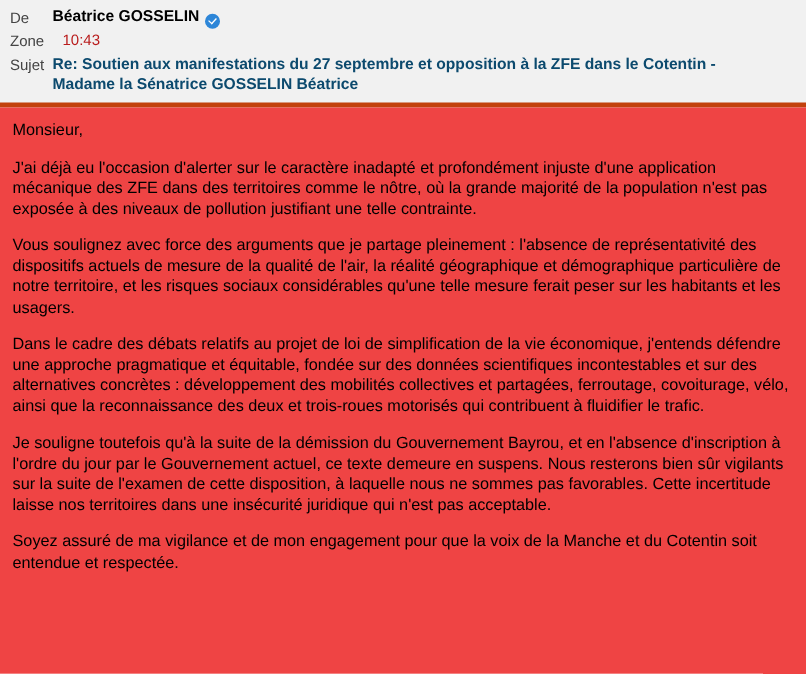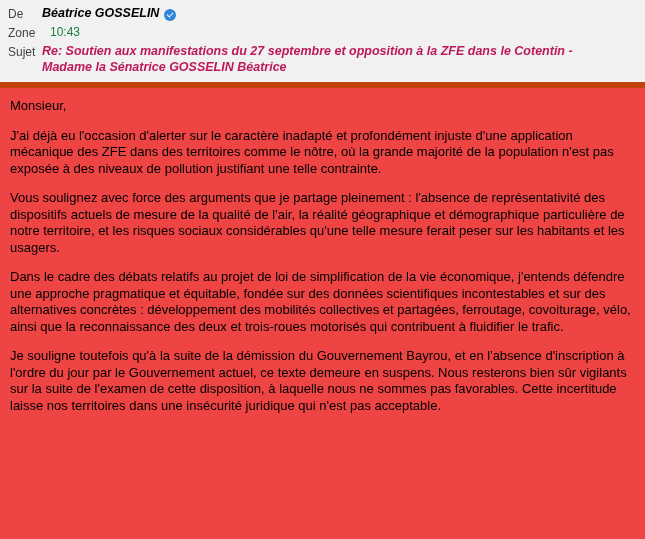--- a/index.html
+++ b/index.html
@@ -20,21 +20,21 @@
     width: 645px;
     height: 539px;
     display: flex;
     flex-direction: column;
     box-sizing: border-box;
   }
 
   
   .header {
     background: #f1f1f1;
-    border-bottom: 6px solid #c2410c;
+    border-bottom: 4px solid #c2410c;
     padding: 4px 0 6px 0;
     flex: 0 0 auto;
   }
   .hdr-row {
     display: flex;
     align-items: flex-start;
     padding: 1px 8px 1px 8px;
     min-height: 17px;
   }
   .hdr-label {
@@ -44,33 +44,32 @@
     font-size: 12px;
     line-height: 16px;
     padding-top: 1px;
   }
   .hdr-value {
     flex: 1 1 auto;
     font-size: 12.5px;
     line-height: 16px;
     color: #111111;
     display: flex;
-    align-items: center;
+    align-items: flex-end;
     flex-wrap: wrap;
-    font-style: italic;
   }
   .subject-text {
     font-weight: bold;
-    color: #be185d;
+    color: #0c4a6e;
     line-height: 16px;
     max-width: 575px;
   }
   .time {
     flex: 0 0 auto;
-    color: #15803d;
+    color: #b91c1c;
     font-size: 12px;
     line-height: 16px;
     padding-left: 8px;
   }
   .name-text {
     font-weight: bold;
     color: #000000;
   }
   .verified-icon {
     display: inline-block;
@@ -139,16 +138,17 @@
     </div>
 
   </div>
 
   <div class="body">
     <p>Monsieur,</p>
     <p>J'ai déjà eu l'occasion d'alerter sur le caractère inadapté et profondément injuste d'une application mécanique des ZFE dans des territoires comme le nôtre, où la grande majorité de la population n'est pas exposée à des niveaux de pollution justifiant une telle contrainte.</p>
     <p>Vous soulignez avec force des arguments que je partage pleinement : l'absence de représentativité des dispositifs actuels de mesure de la qualité de l'air, la réalité géographique et démographique particulière de notre territoire, et les risques sociaux considérables qu'une telle mesure ferait peser sur les habitants et les usagers.</p>
     <p>Dans le cadre des débats relatifs au projet de loi de simplification de la vie économique, j'entends défendre une approche pragmatique et équitable, fondée sur des données scientifiques incontestables et sur des alternatives concrètes : développement des mobilités collectives et partagées, ferroutage, covoiturage, vélo, ainsi que la reconnaissance des deux et trois-roues motorisés qui contribuent à fluidifier le trafic.</p>
     <p>Je souligne toutefois qu'à la suite de la démission du Gouvernement Bayrou, et en l'absence d'inscription à l'ordre du jour par le Gouvernement actuel, ce texte demeure en suspens. Nous resterons bien sûr vigilants sur la suite de l'examen de cette disposition, à laquelle nous ne sommes pas favorables. Cette incertitude laisse nos territoires dans une insécurité juridique qui n'est pas acceptable.</p>
+    <p>Soyez assuré de ma vigilance et de mon engagement pour que la voix de la Manche et du Cotentin soit entendue et respectée.</p>
 
   </div>
 
 </div>
 
 </body></html>

